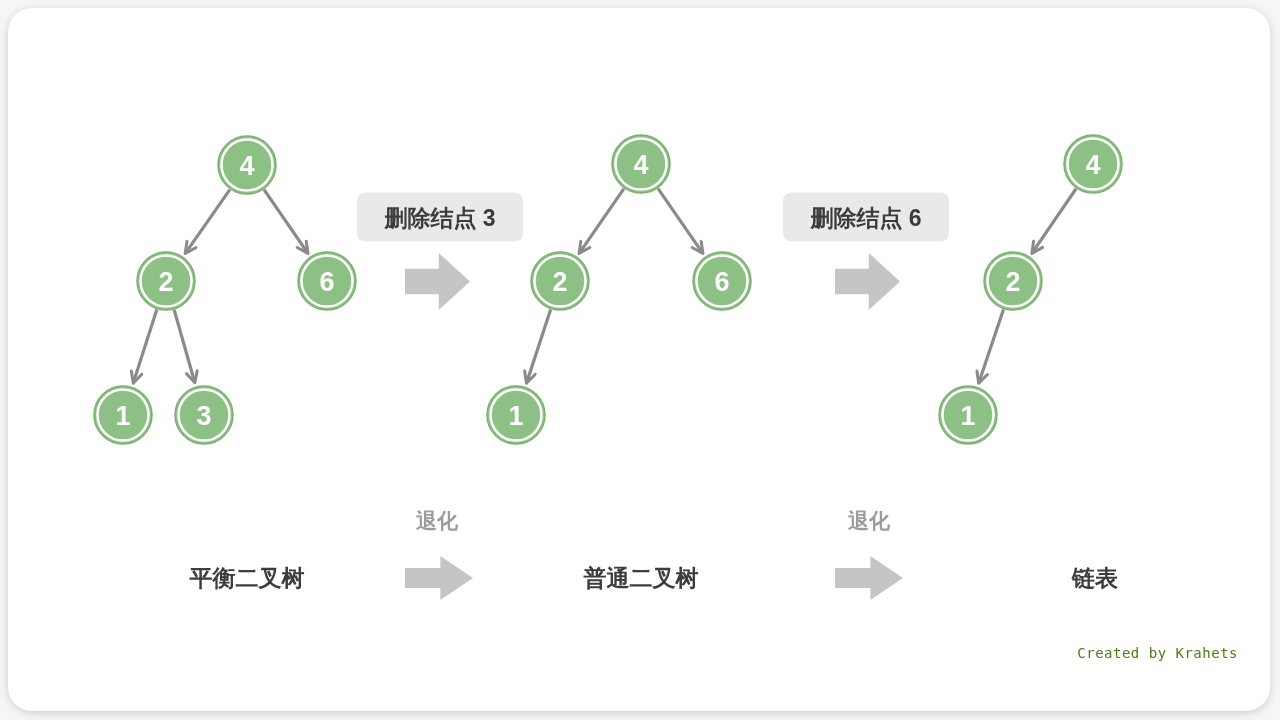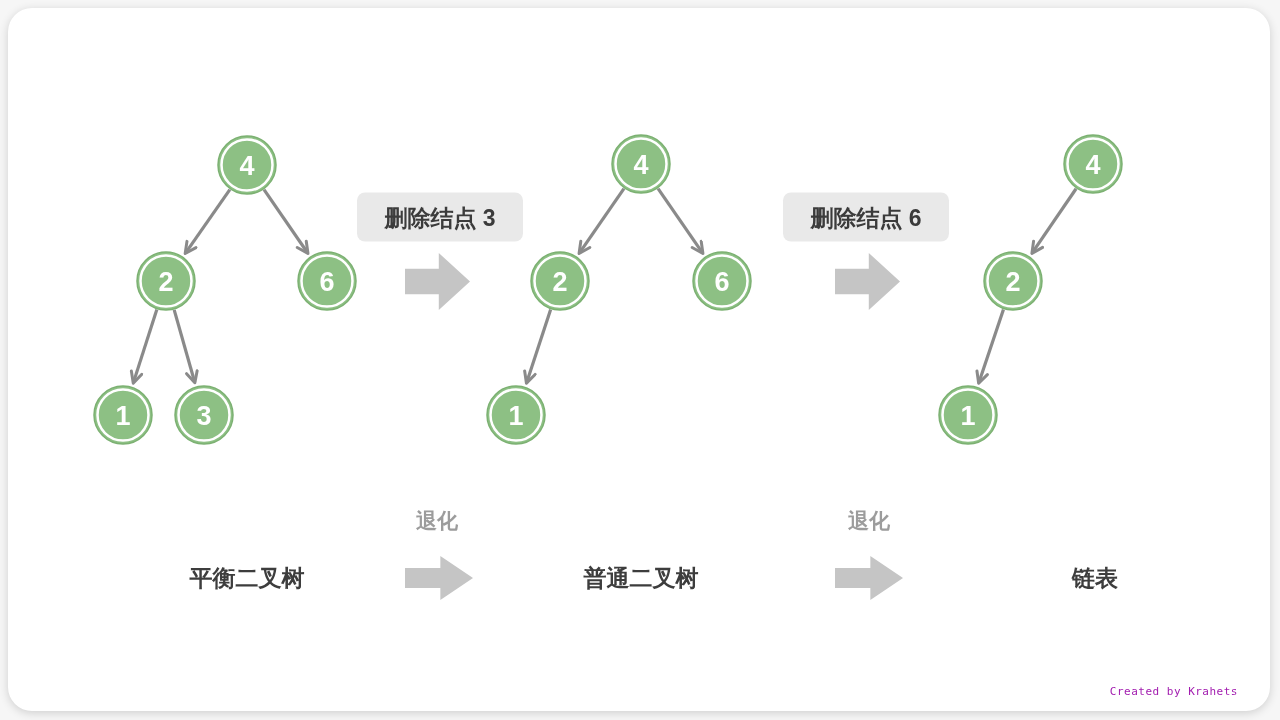--- a/index.html
+++ b/index.html
@@ -43,25 +43,25 @@
     font-weight: bold;
     font-size: 23px;
   }
   .degrade-text {
     font-weight: bold;
     font-size: 21px;
   }
   .watermark {
     position: absolute;
     right: 42px;
-    top: 685px;
+    top: 645px;
     font-family: "DejaVu Sans Mono", "Liberation Mono", monospace;
-    font-size: 11px;
+    font-size: 14px;
     letter-spacing: 0.5px;
-    color: #a21caf;
+    color: #4d7c0f;
   }
 </style>
 </head>
 <body>
 
 <div class="stage">
   <div class="card"></div>
   <svg id="diagram" width="1280" height="720" viewBox="0 0 1280 720">
       <defs>
         <marker id="edge-arrowhead" markerUnits="userSpaceOnUse" markerWidth="18" markerHeight="18" refX="12.5" refY="7" orient="auto">

